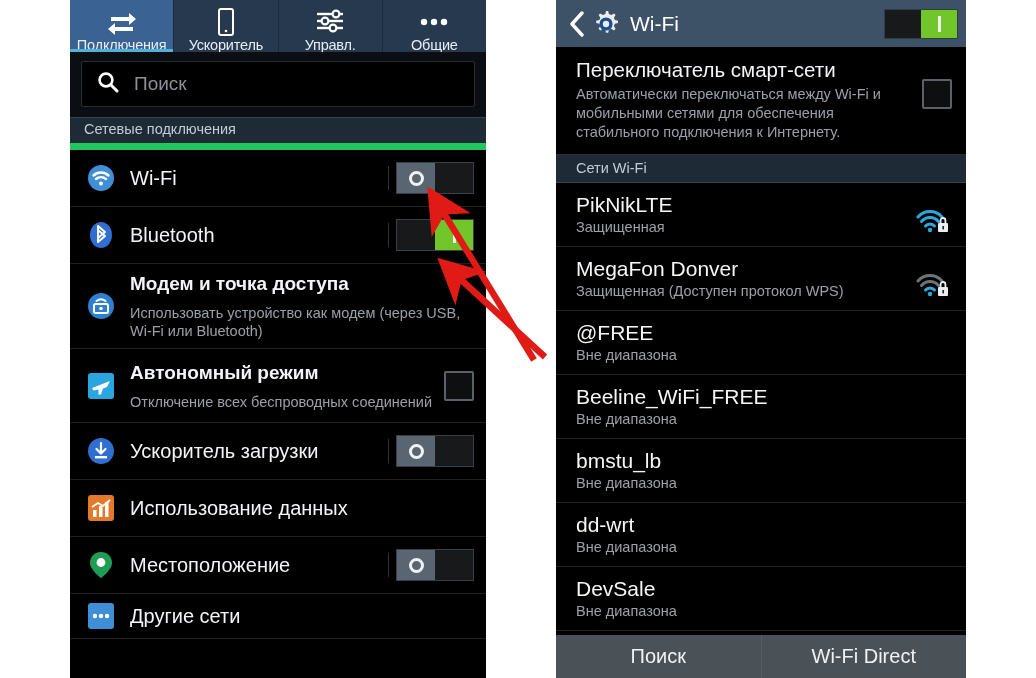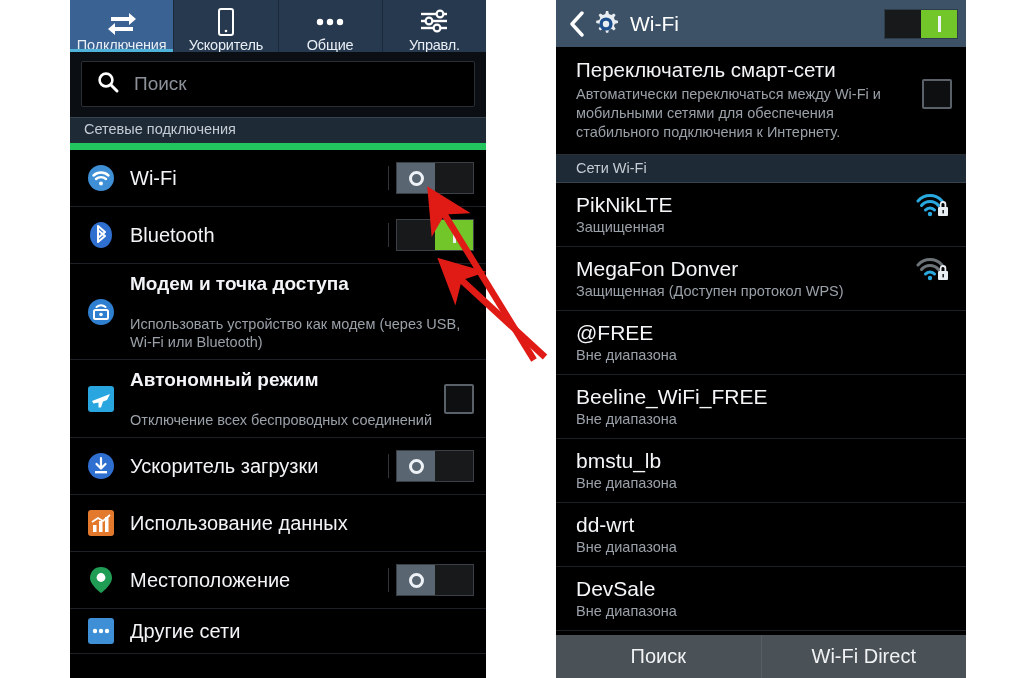--- a/index.html
+++ b/index.html
@@ -55,21 +55,21 @@
   
   .row {
     position: relative; display: flex; align-items: center;
     padding: 0 12px 0 14px; background: #000;
     border-bottom: 1px solid #1d2024; min-height: 57px;
   }
   .row-ico { width: 34px; flex: 0 0 34px; display: flex; align-items: center; justify-content: center; }
   .row-text { flex: 1; padding-left: 12px; padding-right: 6px; }
   .row-title { color: #f2f4f7; font-size: 20px; line-height: 24px; }
   .row-title.sm { font-size: 19px; font-weight: bold; }
-  .row-sub { color: #9aa0a8; font-size: 14.5px; line-height: 18px; margin-top: 19px; }
+  .row-sub { color: #9aa0a8; font-size: 14.5px; line-height: 18px; margin-top: 8px; }
   .row.tall { min-height: 74px; padding-top: 8px; padding-bottom: 8px; }
 
   
   .sw { width: 78px; height: 32px; flex: 0 0 78px; display: flex;
         border: 1px solid #3b4046; background: #18191b; position: relative; }
   .sw .knob { width: 50%; height: 100%; display: flex; align-items: center; justify-content: center; }
   .sw.off .knob { background: #5a6572; }
   .sw.on  .knob { background: #72c62a; margin-left: 50%; }
   .sw .glyph-o { width: 15px; height: 15px; border: 3px solid #eef2f6; border-radius: 50%; }
   .sw .glyph-i { width: 3px; height: 16px; background: #eef2f6; }
@@ -100,21 +100,21 @@
   .r-block-title { color: #f2f4f7; font-size: 20.5px; line-height: 25px; }
   .r-block-sub { color: #9aa0a8; font-size: 14.5px; line-height: 19px; margin-top: 3px; }
   .r-block .cbx { margin-top: 22px; }
 
   .r-sect {
     background: #1e2a35; color: #c4ccd6; font-size: 14.5px;
     padding: 5px 14px 6px 20px; border-bottom: 1px solid #39434d;
   }
 
   .net-row {
-    display: flex; align-items: flex-start; padding: 9px 16px 10px 20px;
+    display: flex; align-items: flex-end; padding: 9px 16px 10px 20px;
     border-bottom: 1px solid #1d2024; min-height: 59px; background: #000;
   }
   .net-txt { flex: 1; }
   .net-name { color: #f4f6f8; font-size: 21px; line-height: 25px; }
   .net-state { color: #9aa0a8; font-size: 14.5px; line-height: 18px; margin-top: 1px; }
   .net-ico { width: 38px; flex: 0 0 38px; display: flex; align-items: center; justify-content: flex-end; }
 
   .r-footer {
     position: absolute; left: 0; right: 0; bottom: 0; height: 45px;
     background: #4a5157; display: flex; border-top: 2px solid #000;
@@ -148,46 +148,46 @@
       </div>
 
       <div class="tab">
         <span class="tab-icon">
           <svg width="20" height="28" viewBox="0 0 20 28">
             <rect x="3" y="1" width="14" height="26" rx="2" fill="none" stroke="#ffffff" stroke-width="2"></rect>
             <circle cx="10" cy="23" r="1.3" fill="#ffffff"></circle>
           </svg>
         </span>
         <span class="tab-label">Ускоритель</span>
-      </div>
-
-      <div class="tab">
-        <span class="tab-icon">
-          <svg width="34" height="26" viewBox="0 0 34 26">
-            <circle cx="7" cy="13" r="3.2" fill="#ffffff"></circle>
-            <circle cx="17" cy="13" r="3.2" fill="#ffffff"></circle>
-            <circle cx="27" cy="13" r="3.2" fill="#ffffff"></circle>
-          </svg>
-        </span>
-        <span class="tab-label">Общие</span>
       </div>
 
       <div class="tab">
         <span class="tab-icon">
           <svg width="30" height="26" viewBox="0 0 30 26">
             <line x1="2" y1="5" x2="28" y2="5" stroke="#ffffff" stroke-width="2.4"></line>
             <line x1="2" y1="12" x2="28" y2="12" stroke="#ffffff" stroke-width="2.4"></line>
             <line x1="2" y1="19" x2="28" y2="19" stroke="#ffffff" stroke-width="2.4"></line>
             <circle cx="21" cy="5" r="3.4" fill="#27394f" stroke="#ffffff" stroke-width="2.2"></circle>
             <circle cx="10" cy="12" r="3.4" fill="#27394f" stroke="#ffffff" stroke-width="2.2"></circle>
             <circle cx="18" cy="19" r="3.4" fill="#27394f" stroke="#ffffff" stroke-width="2.2"></circle>
           </svg>
         </span>
         <span class="tab-label">Управл.</span>
       </div>
+
+      <div class="tab">
+        <span class="tab-icon">
+          <svg width="34" height="26" viewBox="0 0 34 26">
+            <circle cx="7" cy="13" r="3.2" fill="#ffffff"></circle>
+            <circle cx="17" cy="13" r="3.2" fill="#ffffff"></circle>
+            <circle cx="27" cy="13" r="3.2" fill="#ffffff"></circle>
+          </svg>
+        </span>
+        <span class="tab-label">Общие</span>
+      </div>
     </div>
 
     <div class="search-wrap">
       <div class="search-box">
         <span>
           <svg width="24" height="24" viewBox="0 0 24 24">
             <circle cx="10" cy="10" r="6.4" fill="none" stroke="#ffffff" stroke-width="2.6"></circle>
             <line x1="14.8" y1="14.8" x2="21" y2="21" stroke="#ffffff" stroke-width="3" stroke-linecap="round"></line>
           </svg>
         </span>

